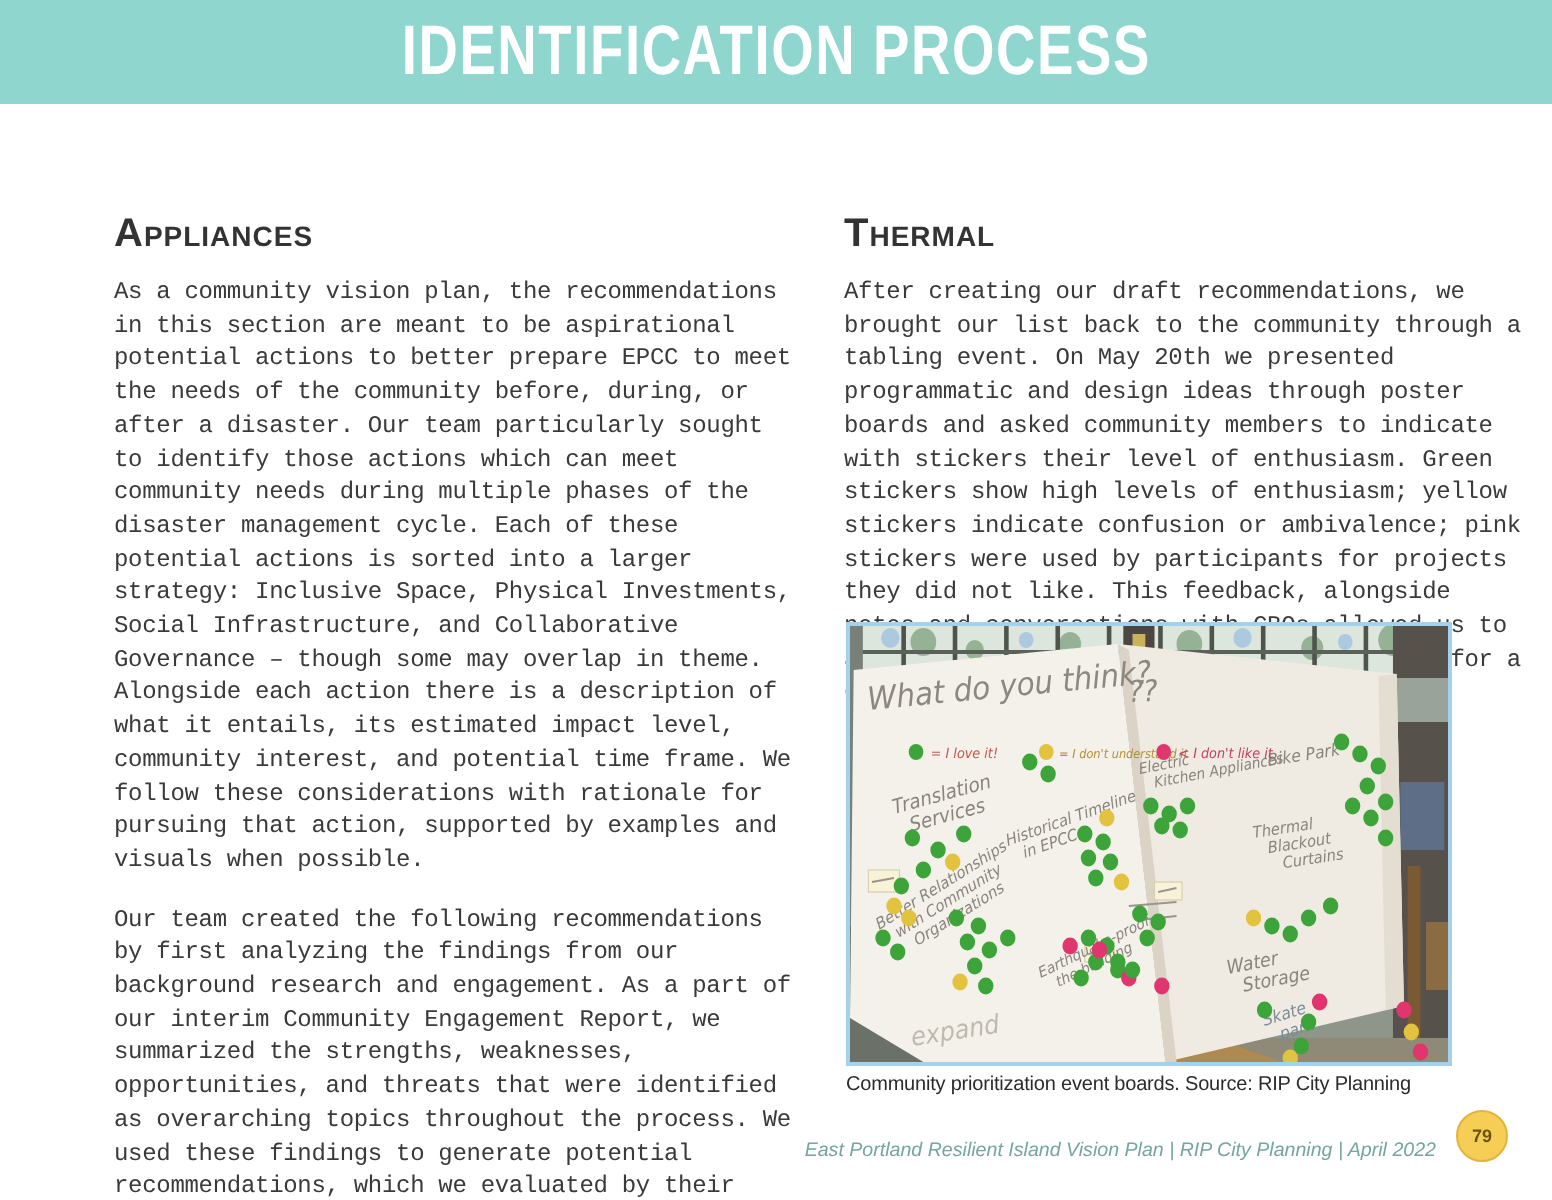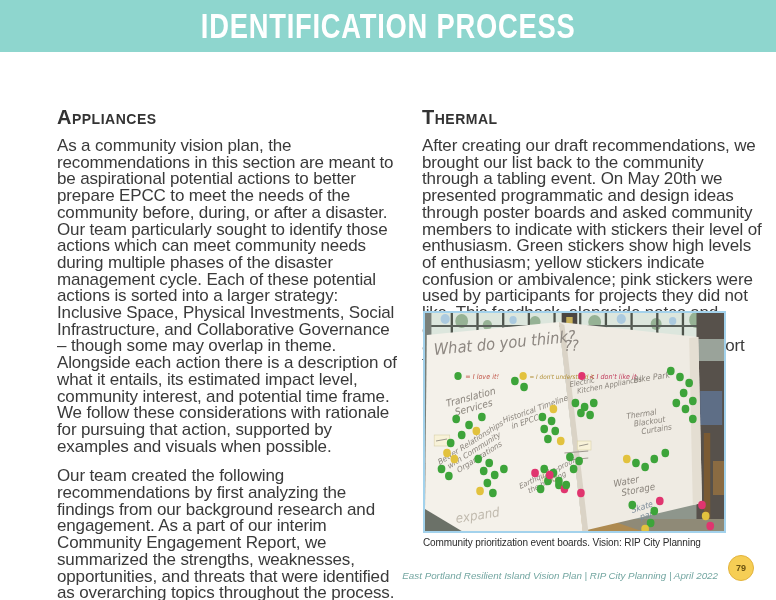--- a/index.html
+++ b/index.html
@@ -18,22 +18,23 @@
   }
   
   .col{position:absolute;top:106px;width:340px;}
   .col-left{left:57px;}
   .col-right{left:422px;}
   .col h2{
     margin:0 0 9px 0;font-size:20px;font-weight:700;color:#333333;
     font-variant:small-caps;letter-spacing:0.5px;
   }
   .col p{
-    margin:0 0 13px 0;font-size:17px;line-height:16.7px;color:#3A3A3A;
+    margin:0 0 13px 0;font-size:12px;line-height:16.7px;color:#3A3A3A;
     letter-spacing:-0.15px;
+    font-family:Liberation Mono, monospace;
   }
   
   .photo-frame{
     position:absolute;left:423px;top:311px;width:299px;height:218px;
     border:2px solid #A3D2EC;background:#ffffff;
   }
   .photo-frame svg{display:block;width:299px;height:218px;}
   svg text{font-family:"DejaVu Sans",sans-serif;}
   .caption{
     position:absolute;left:423px;top:537px;width:330px;
@@ -201,18 +202,18 @@
       <circle cx="226" cy="192" r="4.2" fill="#3DA43A"></circle>
       <circle cx="256" cy="188" r="4.2" fill="#E0356F"></circle>
       <circle cx="250" cy="198" r="4.2" fill="#3DA43A"></circle>
       <circle cx="246" cy="210" r="4.2" fill="#3DA43A"></circle>
       <circle cx="240" cy="216" r="4.2" fill="#E2C23E"></circle>
       <circle cx="302" cy="192" r="4.2" fill="#E0356F"></circle>
       <circle cx="306" cy="203" r="4.2" fill="#E2C23E"></circle>
       <circle cx="311" cy="213" r="4.2" fill="#E0356F"></circle>
     </svg>
 </div>
-<div class="caption">Community prioritization event boards. Vision: RIP City Planning</div>
+<div class="caption">Community prioritization event boards. Source: RIP City Planning</div>
 
 <div class="footer-text">East Portland Resilient Island Vision Plan  |  RIP City Planning  |  April 2022</div>
 <div class="page-badge">
   <span>79</span>
 </div>
 
 </body></html>

